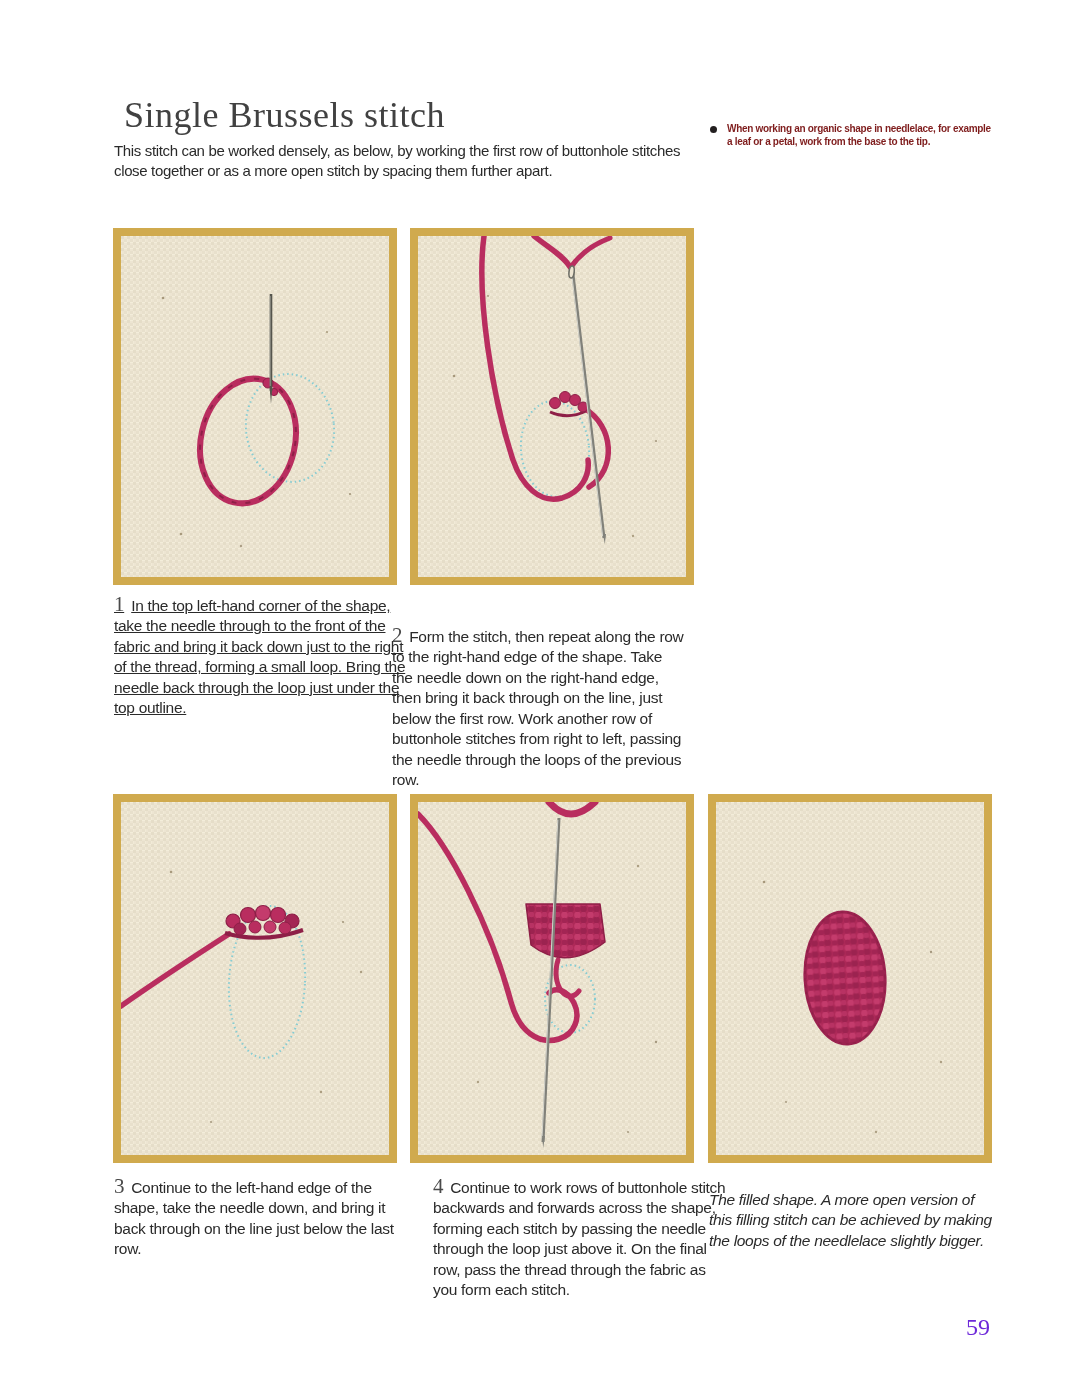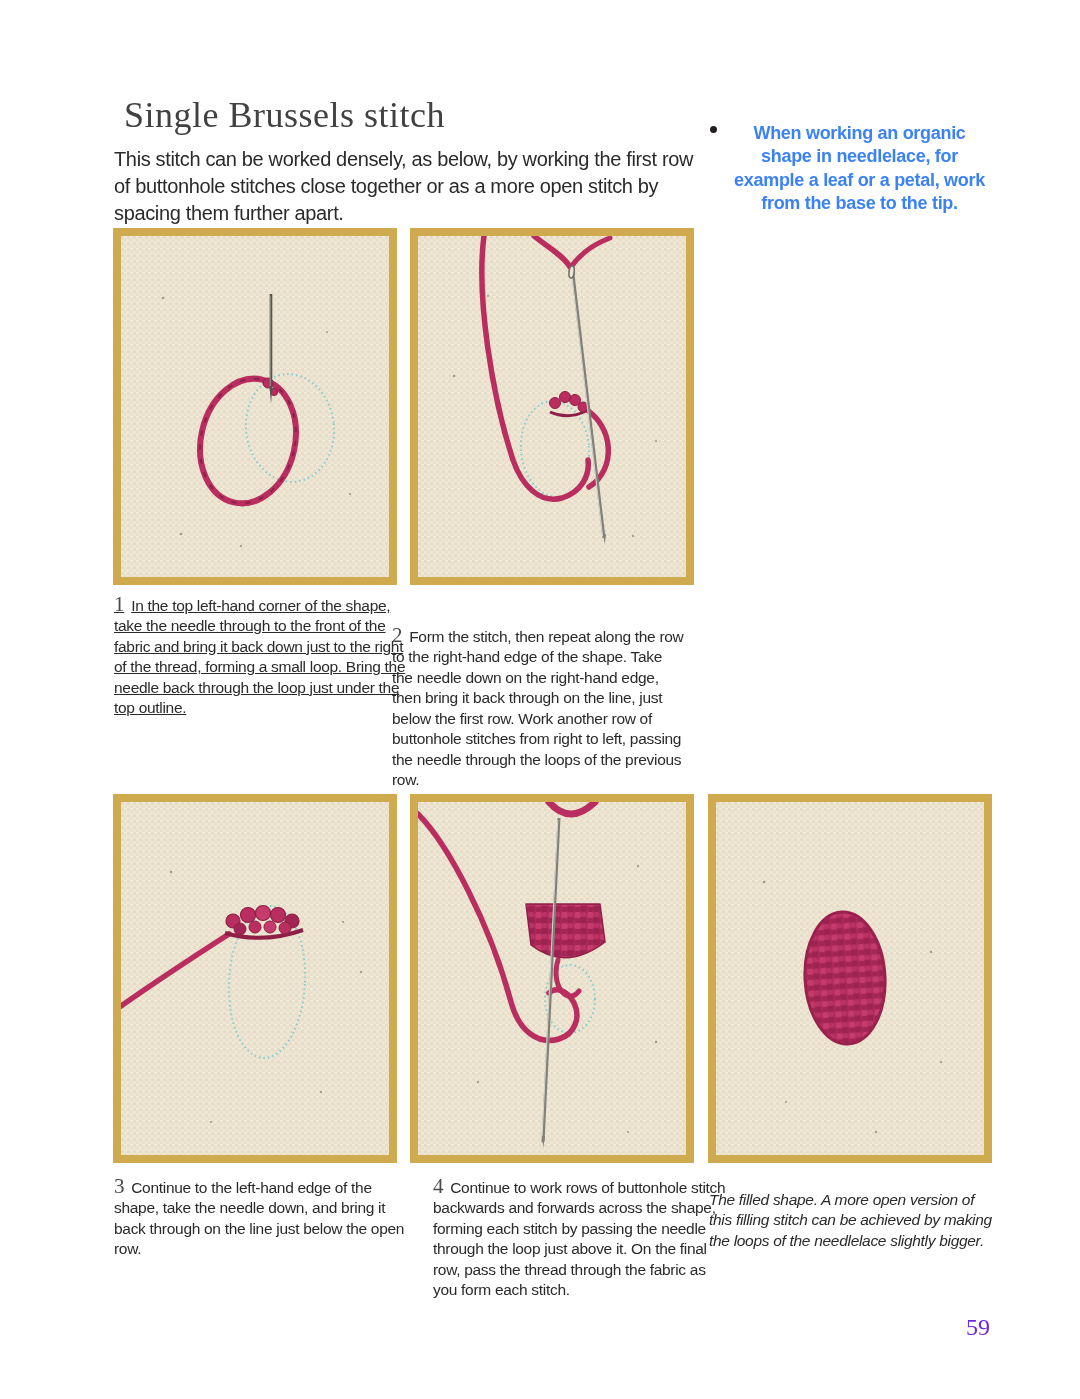--- a/index.html
+++ b/index.html
@@ -7,29 +7,29 @@
     position:relative;width:1080px;height:1399px;background:#ffffff;
     font-family:"Liberation Sans",sans-serif;color:#231f20;overflow:hidden;
   }
   .page-title{
     position:absolute;left:112px;top:82px;margin:12px;
     font-family:"Liberation Serif",serif;font-weight:400;
     font-size:36px;letter-spacing:.5px;color:#414141;
   }
   .intro{
     position:absolute;left:114px;top:126px;width:600px;
-    font-size:20px;line-height:1.35;letter-spacing:-.35px;color:#2a2a2a;
+    font-size:15px;line-height:1.35;letter-spacing:-.35px;color:#2a2a2a;
   }
   .tips{
     position:absolute;left:708px;top:122px;width:284px;
     list-style:none;margin:0;padding:0;
   }
   .tip{
     position:relative;padding-left:19px;margin-bottom:9px;
-    font-size:18px;font-weight:bold;line-height:1.3;letter-spacing:-.3px;color:#3b82f6;text-align:center;
+    font-size:10px;font-weight:bold;line-height:1.3;letter-spacing:-.3px;color:#7f1d1d;
   }
   .tip .dot{
     position:absolute;left:2px;top:4px;width:7px;height:7px;border-radius:50%;
     background:#231f20;
   }
   .photo{
     position:absolute;border:8px solid #d0aa4e;background:#ede5d2;line-height:0;
   }
   .photo svg{display:block;}
   .row1{top:228px;} .row2{top:794px;}
@@ -207,21 +207,21 @@
       <circle cx="225" cy="260" r="1.2" fill="#7a6844" opacity=".55"></circle>
       <circle cx="70" cy="300" r="1.1" fill="#6b5a3a" opacity=".5"></circle>
       <circle cx="160" cy="330" r="1.2" fill="#7a6844" opacity=".55"></circle>
 
       <ellipse cx="129" cy="176" rx="40" ry="66" fill="url(#knots)" stroke="#9c2350" stroke-width="3" transform="rotate(-3 129 176)"></ellipse>
       <ellipse cx="129" cy="176" rx="40" ry="66" fill="none" stroke="#8e1f47" stroke-width="1" stroke-dasharray="3 4" transform="rotate(-3 129 176)"></ellipse>
     </svg>
   </div>
 
   <div class="step s3">
-    <span class="stepnum">3</span><span>Continue to the left-hand edge of the shape, take the needle down, and bring it back through on the line just below the open row.</span>
+    <span class="stepnum">3</span><span>Continue to the left-hand edge of the shape, take the needle down, and bring it back through on the line just below the last row.</span>
   </div>
   <div class="step s4">
     <span class="stepnum">4</span><span>Continue to work rows of buttonhole stitch backwards and forwards across the shape, forming each stitch by passing the needle through the loop just above it. On the final row, pass the thread through the fabric as you form each stitch.</span>
   </div>
 
   <p class="final-caption">The filled shape. A more open version of this filling stitch can be achieved by making the loops of the needlelace slightly bigger.</p>
 
   <div class="page-number">59</div>
 
 </div>

